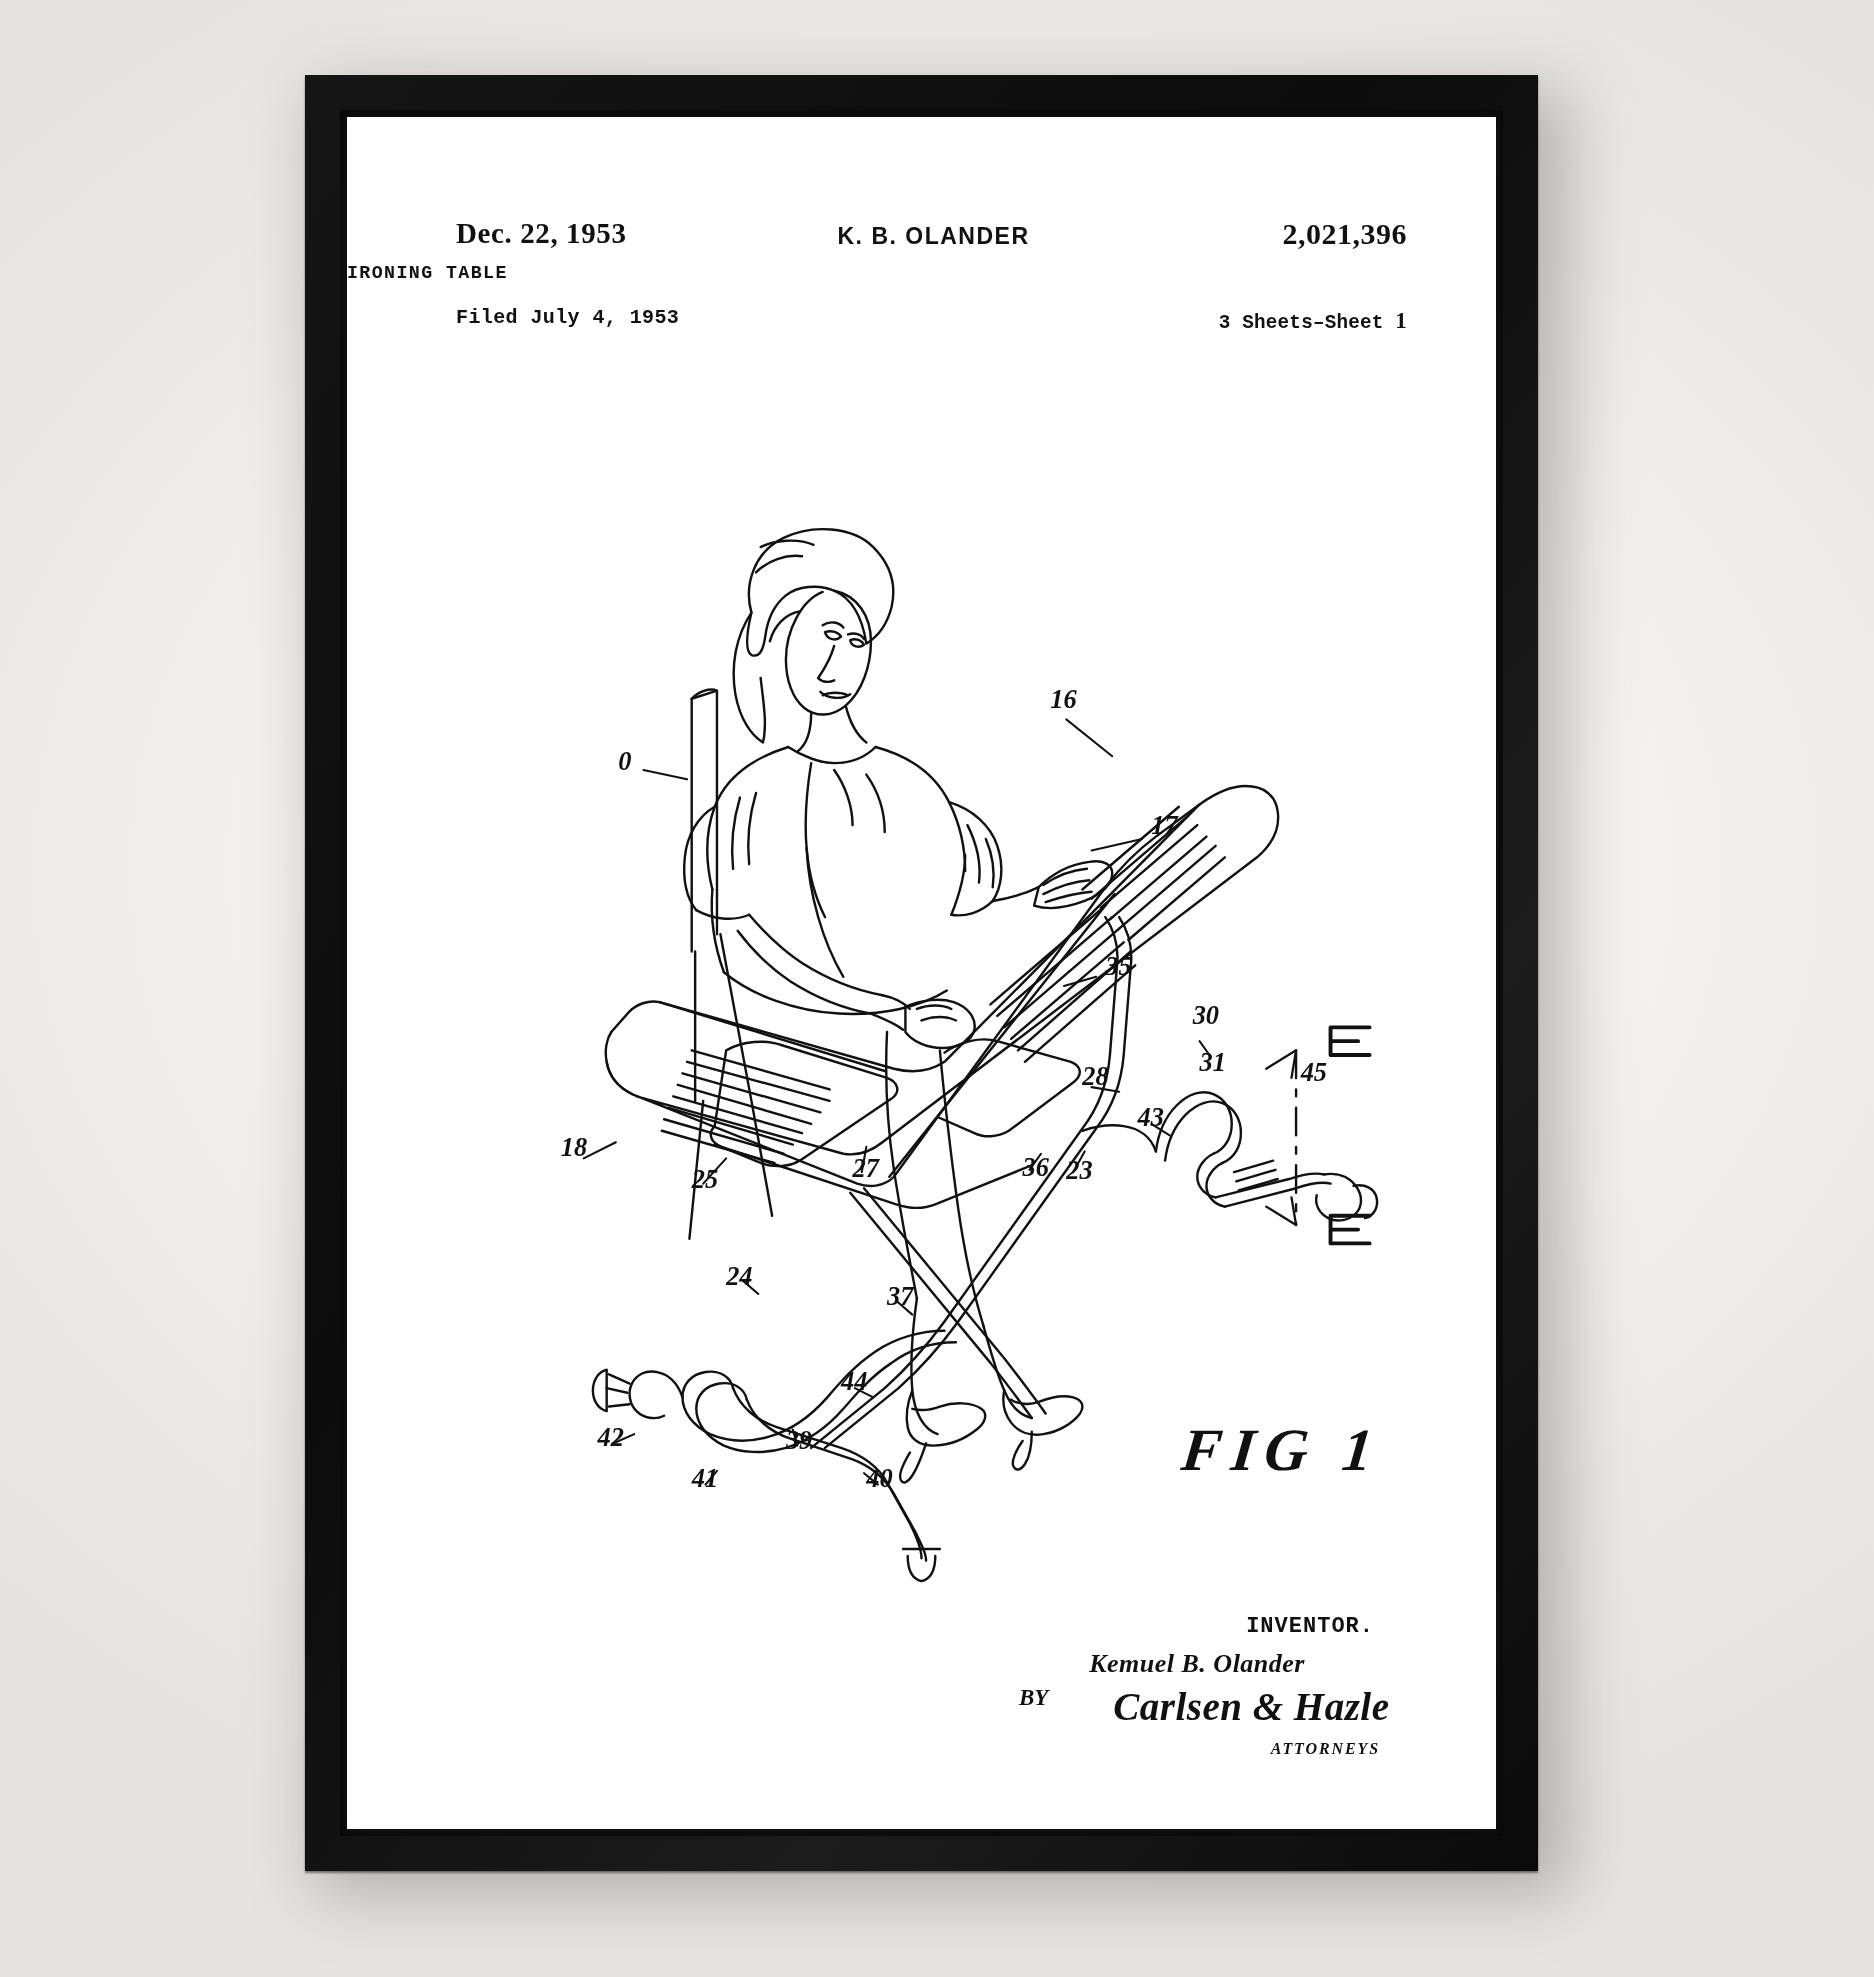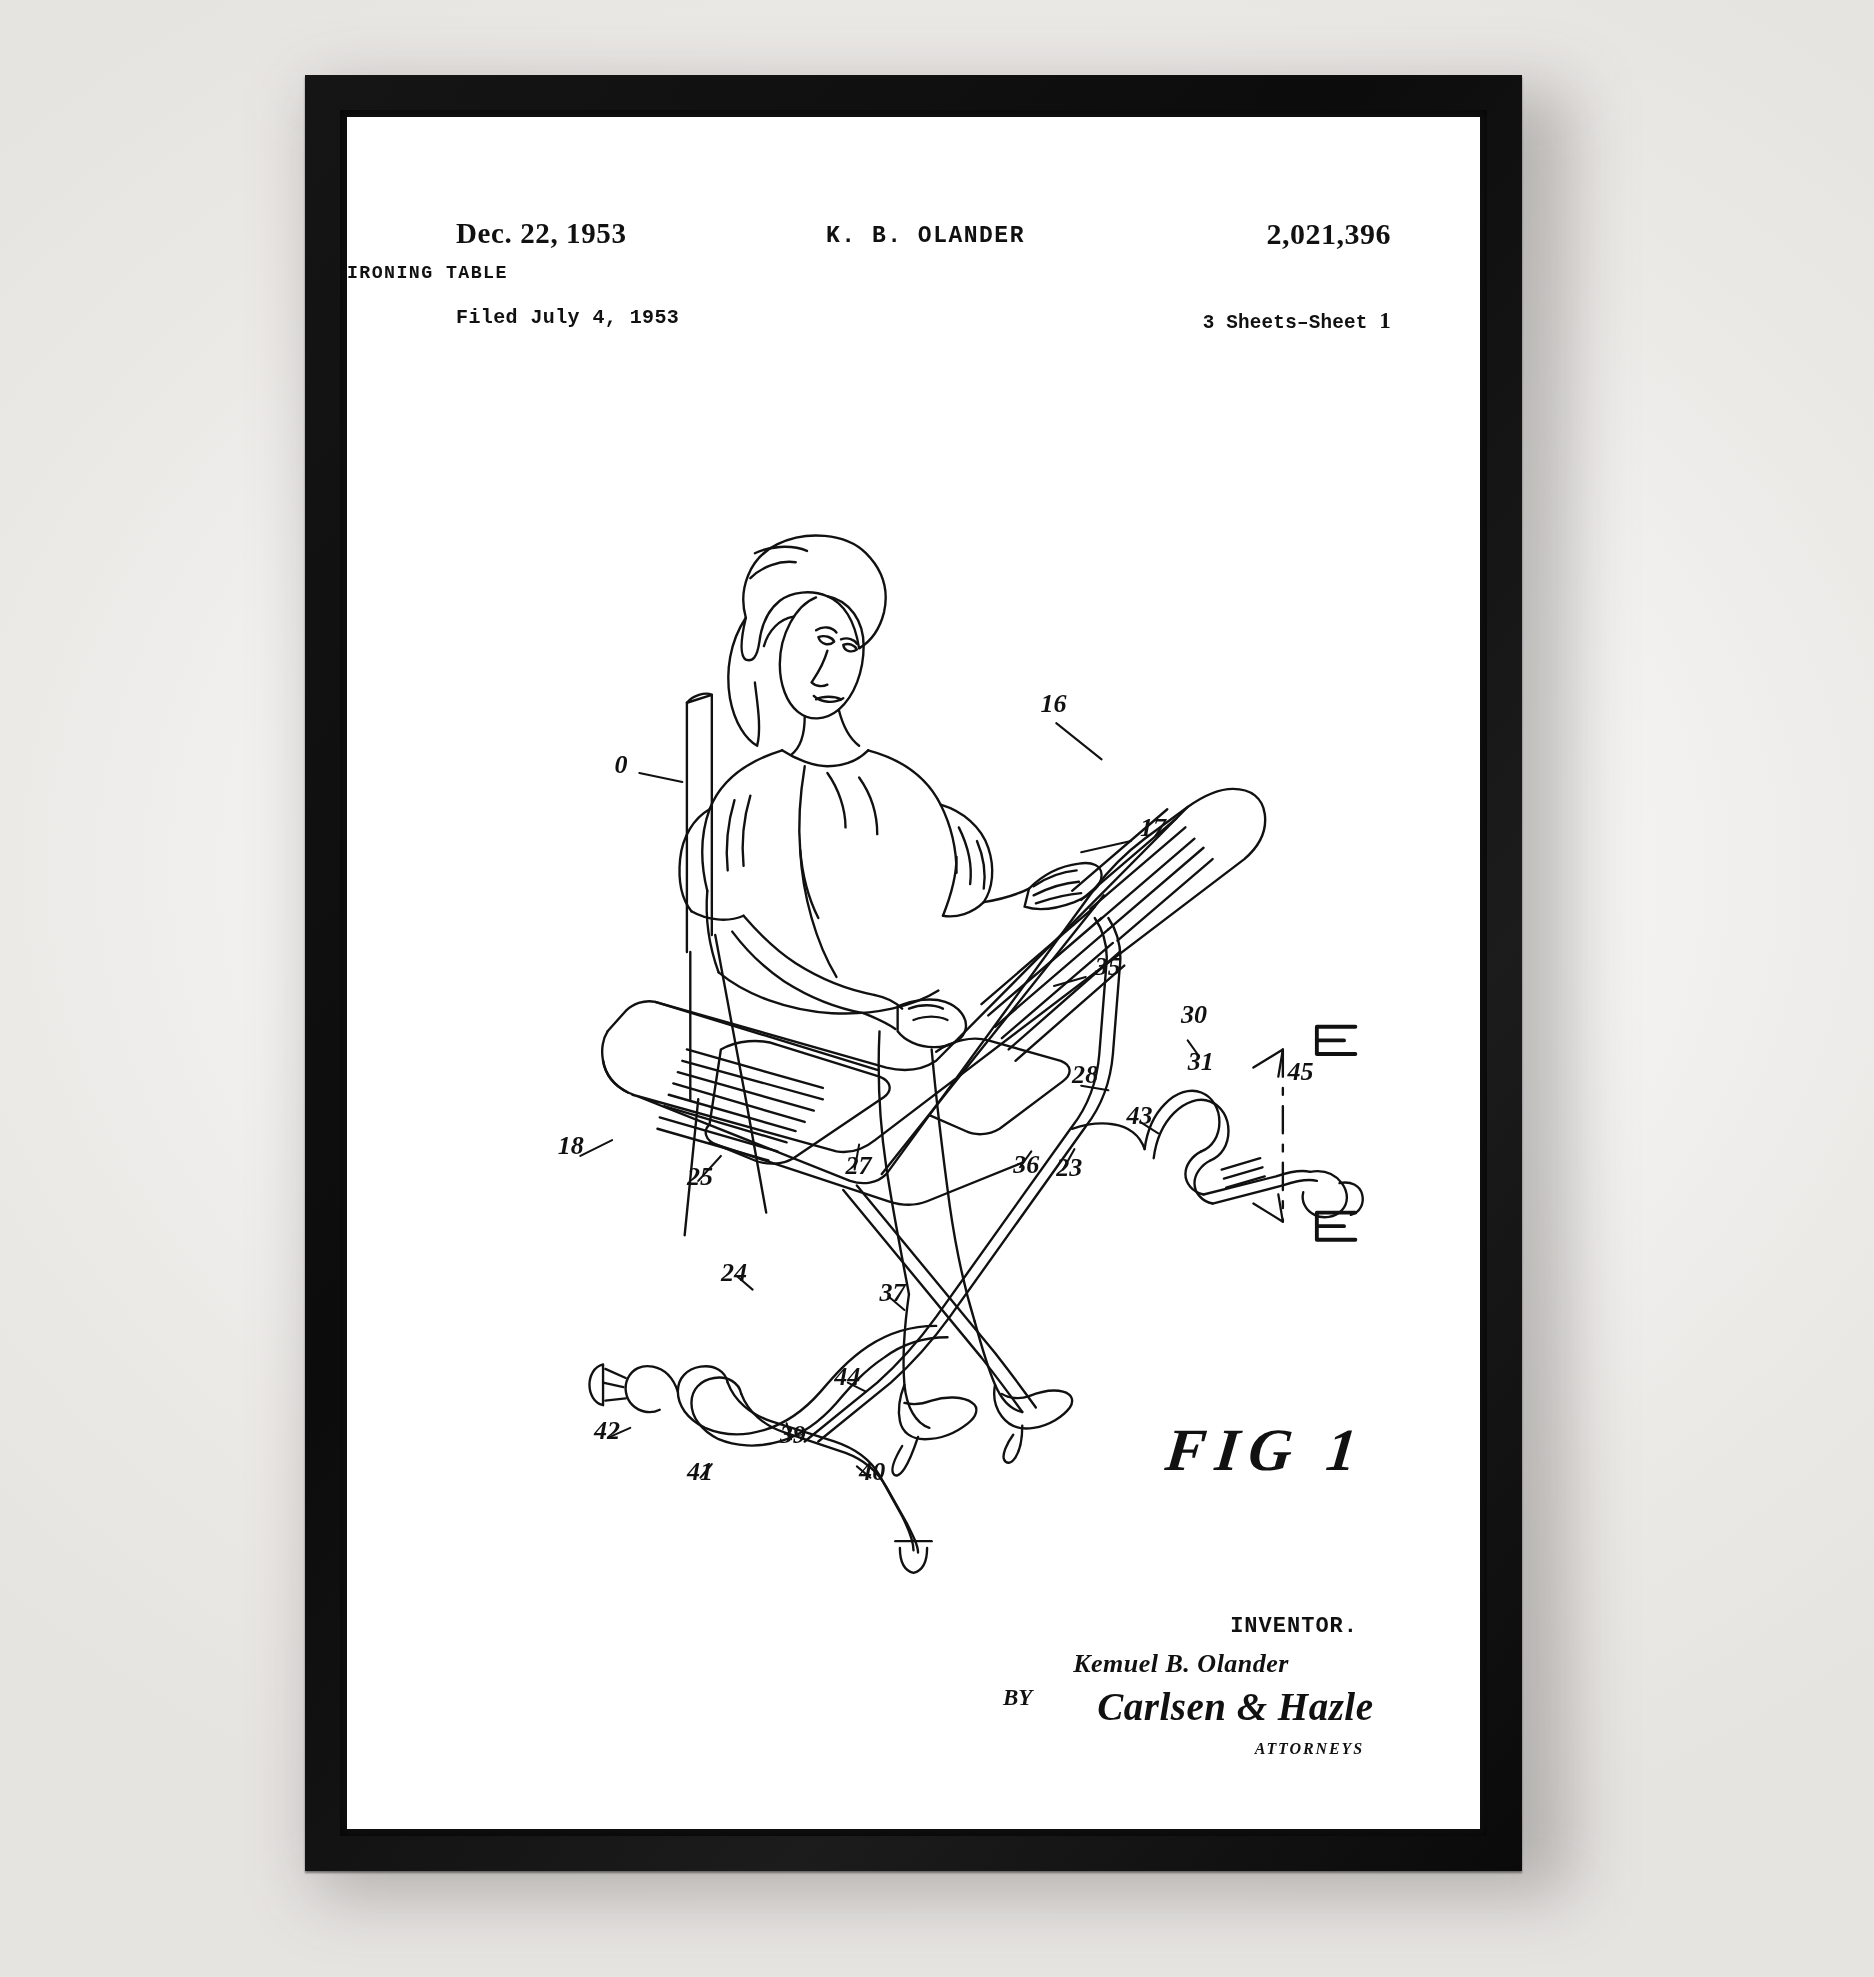--- a/index.html
+++ b/index.html
@@ -34,20 +34,21 @@
     border-radius: 5.8px;
   }
   .frame {
     position: absolute;
     left: 305px;
     top: 75px;
     width: 1217px;
     height: 1796px;
     background: linear-gradient(128deg, #151515 0%, #0c0c0c 40%, #1d1c1c 72%, #0a0a0a 100%);
     box-shadow: 0 1.9px 1.9px rgba(0,0,0,0.45);
+    padding-left: 16px;
   }
   .frame-inner-bevel {
     position: absolute;
     left: 35px;
     top: 35px;
     right: 35px;
     bottom: 35px;
     background: #111;
     box-shadow: inset 0 0 13.5px rgba(0,0,0,0.85);
   }
@@ -82,21 +83,21 @@
     font-family: "Liberation Serif", serif;
     font-weight: bold;
     font-size: 29px;
     letter-spacing: 0.6px;
   }
   .hdr-name {
     position: absolute;
     left: 0; right: 0;
     top: 5.8px;
     text-align: center;
-    font-family: Liberation Mono, monospace;
+    font-family: Liberation Sans, sans-serif;
     font-weight: bold;
     font-size: 23px;
     letter-spacing: 1.5px;
     margin-left: 24px;
   }
   .hdr-title {
     position: absolute;
     left: 0; right: 0;
     top: 46px;
     text-align: left;

